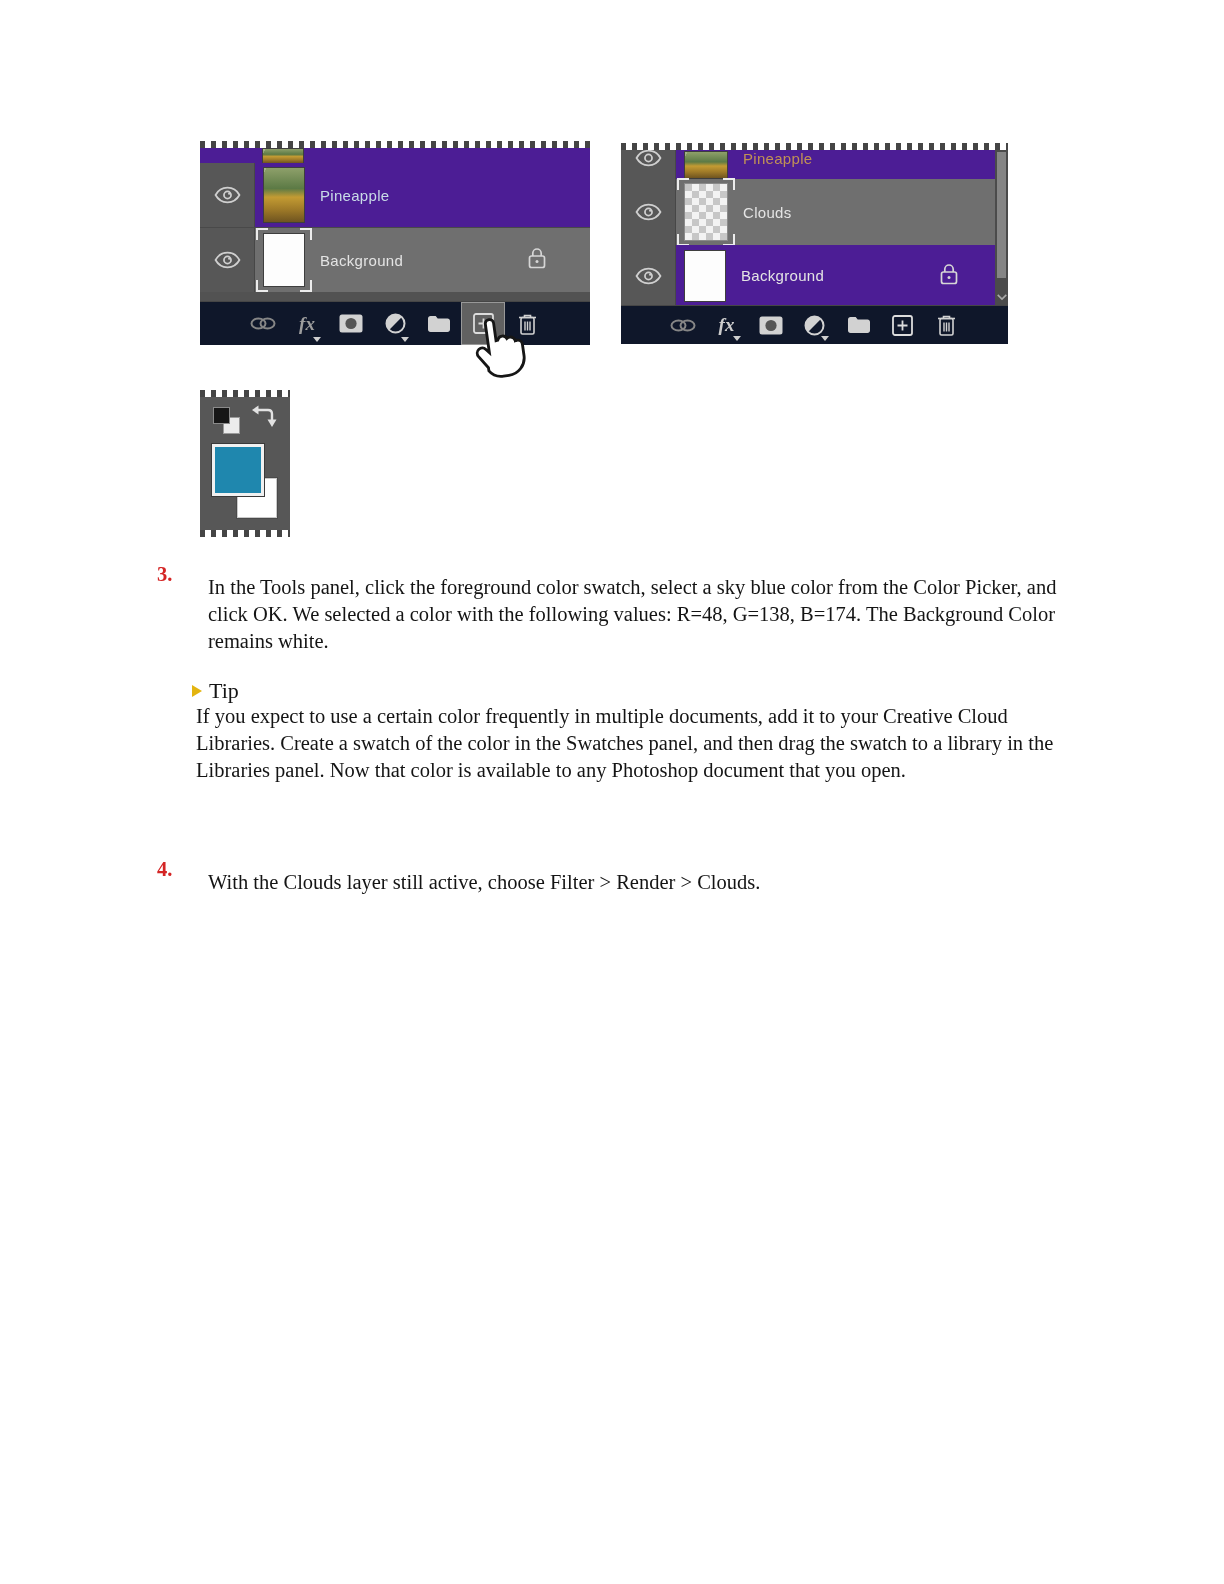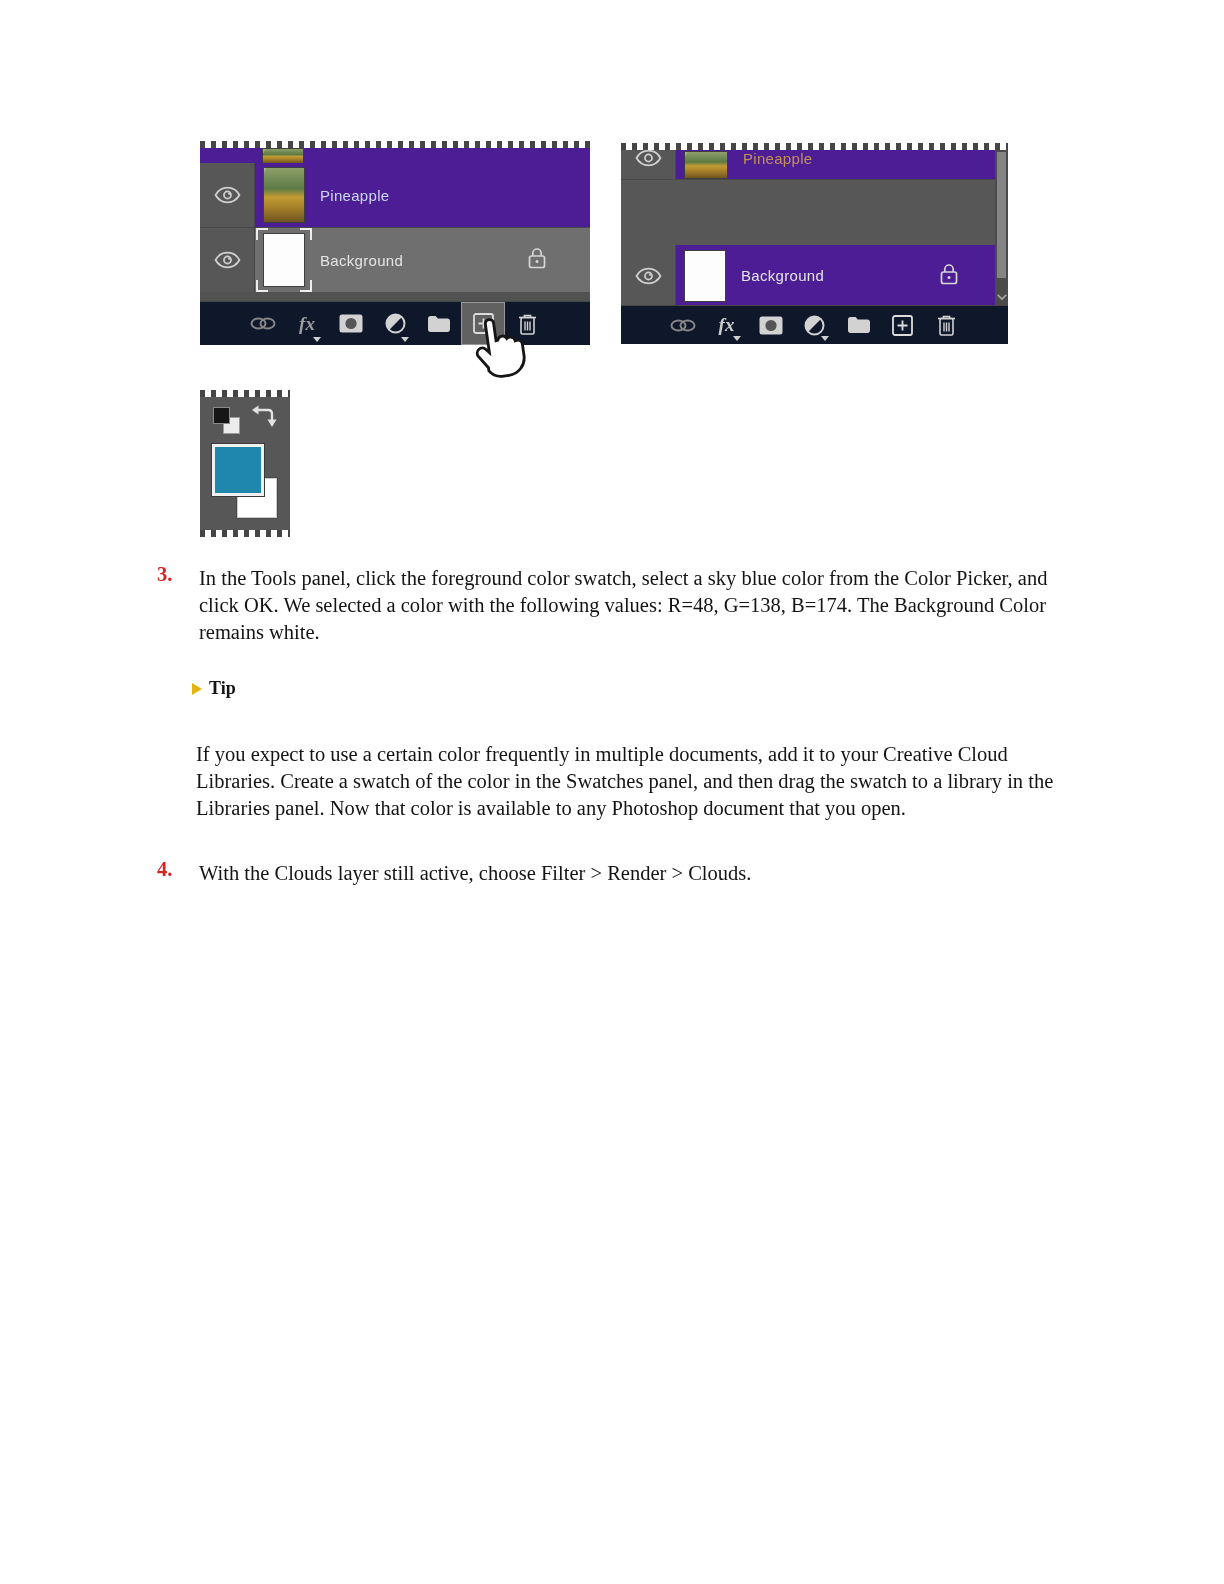--- a/index.html
+++ b/index.html
@@ -52,25 +52,25 @@
   .mini-fg{position:absolute;left:0;top:0;width:15px;height:15px;background:#161616;border:1px solid #8a8a8a;}
   .swapicon{position:absolute;right:12px;top:14px;}
   .bg-swatch{position:absolute;left:37px;top:88px;width:38px;height:38px;background:#ffffff;
              border:1px solid #c9c9c9;box-shadow:0 0 0 1px #4a4a4a;}
   .fg-swatch{position:absolute;left:12px;top:54px;width:46px;height:46px;background:#1f87ae;
              border:3px solid #f1f1f1;box-shadow:0 0 0 1px #3a3a3a;}
 
   
   .step{position:absolute;display:grid;grid-template-columns:38px 1fr;font-size:20.5px;line-height:27px;}
   .stepnum{color:#d42525;font-weight:bold;}
-  .steptext{margin:4px;}
+  .steptext{margin:13px;}
   .tiphead{position:absolute;display:flex;align-items:center;}
   .tiptri{width:0;height:0;border-left:10px solid #e3b410;border-top:6px solid transparent;
           border-bottom:6px solid transparent;margin-right:7px;}
-  .tiplabel{font-weight:bold;font-size:18px;text-align:center;}
+  .tiplabel{font-weight:normal;font-size:22px;text-align:center;}
   .tipbody{position:absolute;margin:0;font-size:20.5px;line-height:27px;}
 </style>
 </head>
 <body>
 
 <div class="page">
 
   <div class="ps-panel" style="left:200px;top:141px;width:390px;height:204px;">
     <div class="perf top"></div>
 
@@ -176,20 +176,37 @@
       <div class="eyecol" style="height:29px;">
         <svg width="27" height="18" viewBox="0 0 26 17" style="margin-top:-14px">
             <path d="M13 1.5C8 1.5 3.8 4.3 1.5 8.5 3.8 12.7 8 15.5 13 15.5s9.2-2.8 11.5-7C22.2 4.3 18 1.5 13 1.5z" fill="none" stroke="#cfcfcf" stroke-width="1.7"></path>
             <circle cx="13" cy="8.5" r="3.4" fill="none" stroke="#cfcfcf" stroke-width="1.7"></circle>
           </svg>
       </div>
       <div class="thumb pineapple-art" style="width:42px;height:26px;margin-left:8px;margin-top:1px;"></div>
       <span class="lname tan" style="margin-top:0px;">Pineapple</span>
     </div>
 
+    <div class="lrow selected" style="position:absolute;top:36px;left:0;right:0;height:66px;">
+      <div class="eyecol">
+        <svg width="27" height="18" viewBox="0 0 26 17">
+            <path d="M13 1.5C8 1.5 3.8 4.3 1.5 8.5 3.8 12.7 8 15.5 13 15.5s9.2-2.8 11.5-7C22.2 4.3 18 1.5 13 1.5z" fill="none" stroke="#cfcfcf" stroke-width="1.7"></path>
+            <circle cx="13" cy="8.5" r="3.4" fill="none" stroke="#cfcfcf" stroke-width="1.7"></circle>
+            <circle cx="14.6" cy="7.2" r="1.1" fill="#cfcfcf"></circle>
+          </svg>
+      </div>
+      <div class="thumbwrap">
+        <i class="corner tl"></i>
+        <i class="corner tr"></i>
+        <i class="corner bl"></i>
+        <i class="corner br"></i>
+        <div class="thumb checker-art" style="width:42px;height:56px;"></div>
+      </div>
+      <span class="lname">Clouds</span>
+    </div>
 
     <div class="lrow" style="position:absolute;top:102px;left:0;right:13px;height:61px;">
       <div class="eyecol">
         <svg width="27" height="18" viewBox="0 0 26 17">
             <path d="M13 1.5C8 1.5 3.8 4.3 1.5 8.5 3.8 12.7 8 15.5 13 15.5s9.2-2.8 11.5-7C22.2 4.3 18 1.5 13 1.5z" fill="none" stroke="#cfcfcf" stroke-width="1.7"></path>
             <circle cx="13" cy="8.5" r="3.4" fill="none" stroke="#cfcfcf" stroke-width="1.7"></circle>
             <circle cx="14.6" cy="7.2" r="1.1" fill="#cfcfcf"></circle>
           </svg>
       </div>
       <div class="thumbwrap">
@@ -280,20 +297,20 @@
 
   <div class="step" style="left:157px;top:561px;width:916px;">
     <span class="stepnum">3.</span>
     <p class="steptext">In the Tools panel, click the foreground color swatch, select a sky blue color from the Color Picker, and click OK. We selected a color with the following values: R=48, G=138, B=174. The Background Color remains white.</p>
   </div>
 
   <div class="tiphead" style="left:192px;top:678px;">
     <i class="tiptri"></i>
     <span class="tiplabel">Tip</span>
   </div>
-  <p class="tipbody" style="left:196px;top:741px;width:894px;">If you expect to use a certain color frequently in multiple documents, add it to your Creative Cloud Libraries. Create a swatch of the color in the Swatches panel, and then drag the swatch to a library in the Libraries panel. Now that color is available to any Photoshop document that you open.</p>
+  <p class="tipbody" style="left:196px;top:703px;width:894px;">If you expect to use a certain color frequently in multiple documents, add it to your Creative Cloud Libraries. Create a swatch of the color in the Swatches panel, and then drag the swatch to a library in the Libraries panel. Now that color is available to any Photoshop document that you open.</p>
 
   <div class="step" style="left:157px;top:856px;width:916px;">
     <span class="stepnum">4.</span>
     <p class="steptext">With the Clouds layer still active, choose Filter &gt; Render &gt; Clouds.</p>
   </div>
 
 </div>
 
 </body></html>

